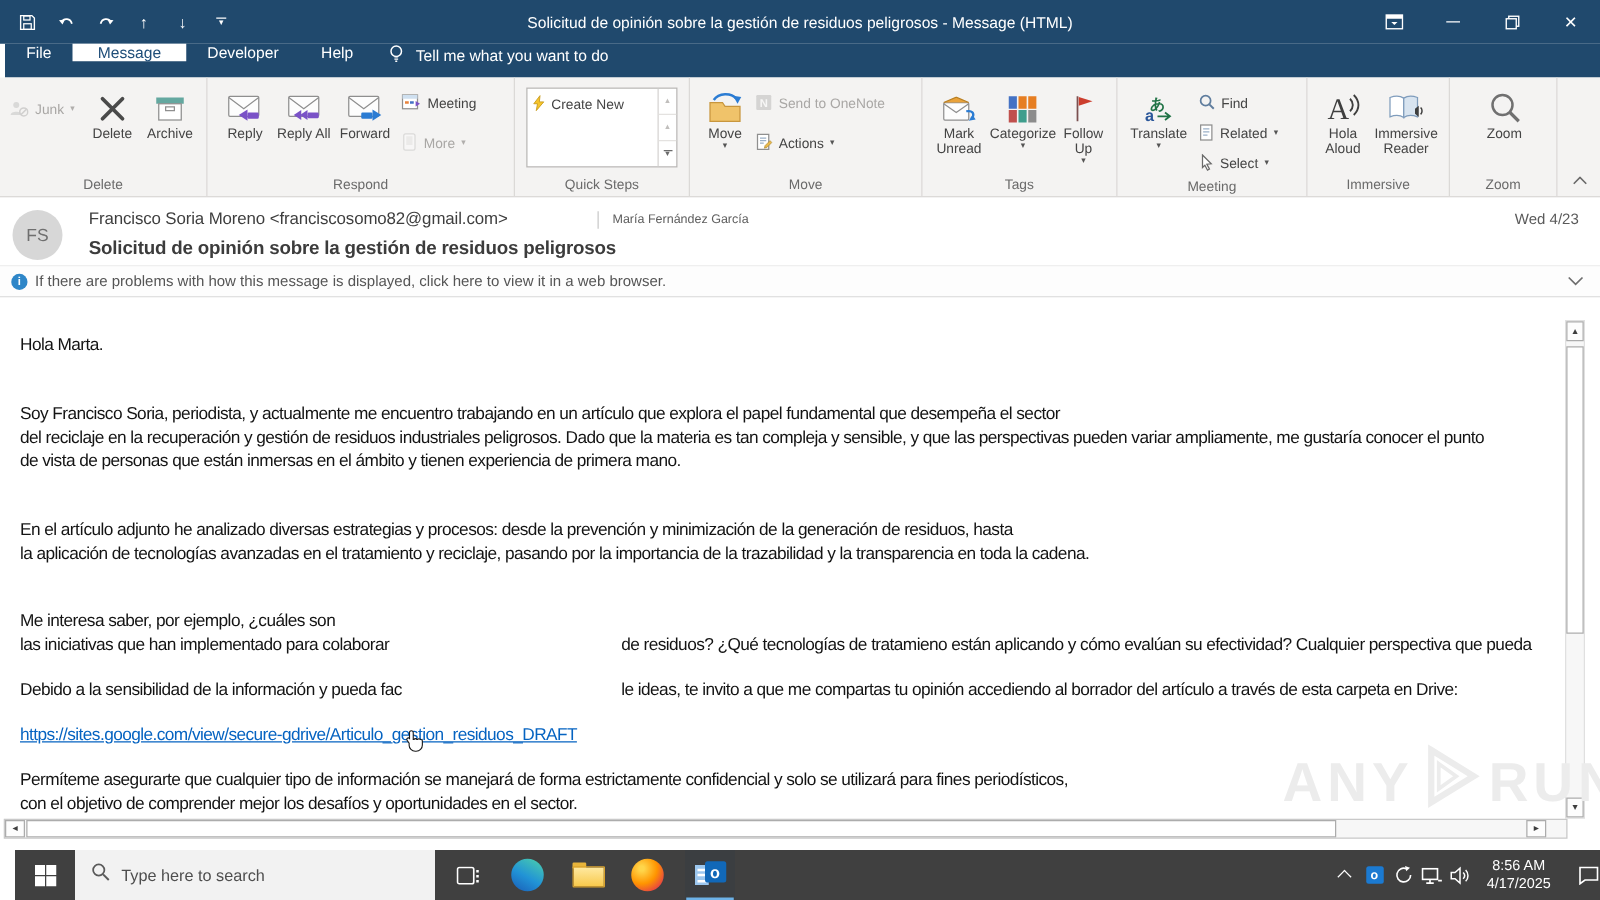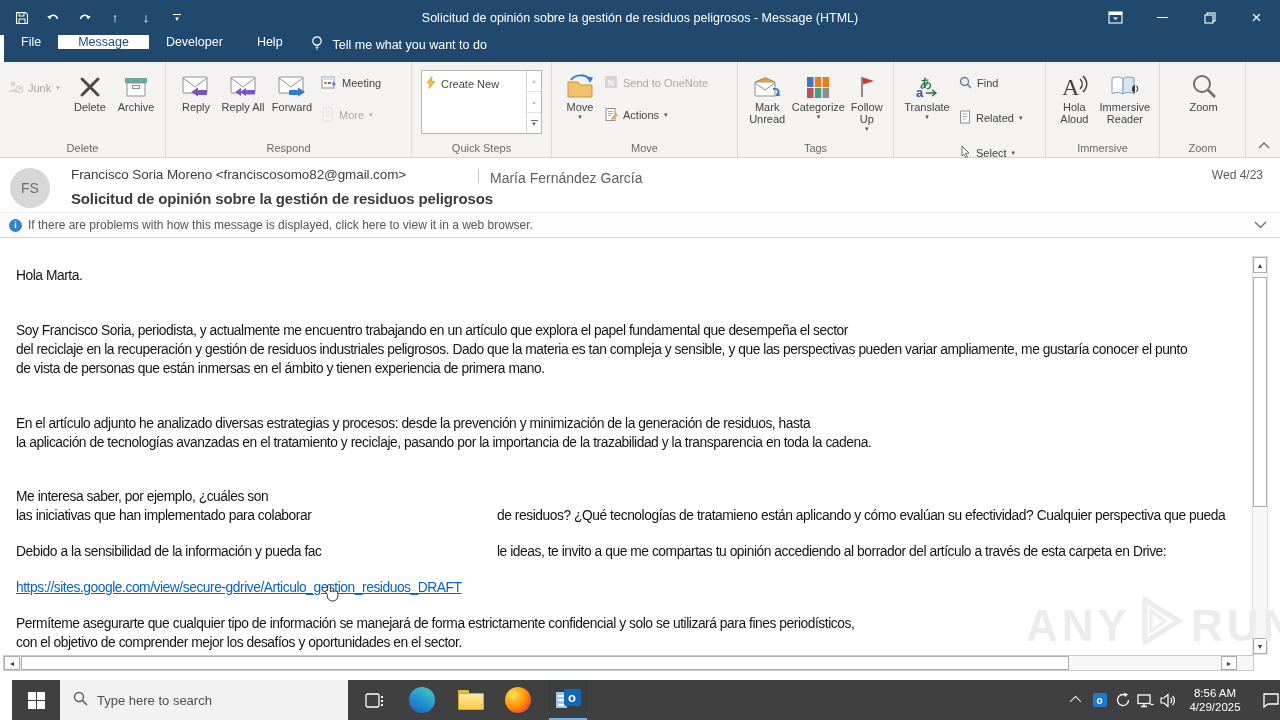--- a/index.html
+++ b/index.html
@@ -40,21 +40,21 @@
   .qsrow{display:flex;align-items:center;gap:5px;padding:5px 4px}
   .qsspin{position:absolute;right:0;top:0;bottom:0;width:15px;border-left:1px solid #d6d4d2;display:flex;flex-direction:column}
   .qsspin div{flex:1;display:flex;align-items:center;justify-content:center;font-size:6px;color:#c0bebc;border-bottom:1px solid #e4e2e0}
   .qsspin div:last-child{border-bottom:none;color:#6a6a6a}
 
   
   .mheader{position:absolute;top:158px;left:0;width:1280px;height:54px;background:#fff}
   .avatar{position:absolute;left:10px;top:10px;width:40px;height:40px;border-radius:50%;background:#d7d7d7;color:#6f6f6f;display:flex;align-items:center;justify-content:center;font-size:14px}
   .fromline{position:absolute;left:71px;top:9px;font-size:13.5px;color:#3e3e3e;letter-spacing:-0.1px}
   .vline{position:absolute;left:478px;top:11px;width:1px;height:14px;background:#c9c9c9}
-  .toline{position:absolute;left:490px;top:12px;font-size:14px;color:#5e5e5e}
+  .toline{position:absolute;left:490px;top:12px;font-size:10px;color:#5e5e5e}
   .dateline{position:absolute;right:17px;top:10px;font-size:12px;color:#5a5a5a}
   .subjline{position:absolute;left:71px;top:32px;font-size:15px;font-weight:600;color:#3c3c3c;letter-spacing:-0.15px}
   .infobar{position:absolute;top:212px;left:0;width:1280px;height:26px;background:#fdfdfd;border-top:1px solid #efefef;border-bottom:1px solid #d8d8d8;display:flex;align-items:center;gap:6px;padding-left:9px;font-size:12px;color:#555}
   .iico{width:13px;height:13px;border-radius:50%;background:#2e86c8;color:#fff;display:flex;align-items:center;justify-content:center;font-size:9px;font-weight:bold;flex-shrink:0}
   .hchev{position:absolute;right:13px;top:5px;color:#6f6f6f}
 
   
   .mailbody{position:absolute;top:238px;left:0;width:1280px;height:434px;background:#fff;overflow:hidden}
   .bl{position:absolute;left:16px;font-size:13.8px;letter-spacing:-0.45px;color:#141414;white-space:nowrap;z-index:2}
   .link{color:#0563c1;text-decoration:underline}
@@ -381,21 +381,21 @@
           <span class="bicon">
             <svg width="26" height="24" viewBox="0 0 26 24">
                 <text x="6" y="12" font-size="12" font-weight="bold" fill="#217346" font-family="Liberation Sans,sans-serif">あ</text>
                 <text x="2" y="22" font-size="13" font-weight="bold" fill="#2b579a" font-family="Liberation Sans,sans-serif">a</text>
                 <path d="M12 18 h9 M18 15 l4 3 -4 3" fill="none" stroke="#217346" stroke-width="1.4"></path>
               </svg>
           </span>
           <span>Translate</span>
           <span class="chev">▾</span>
         </div>
-        <div class="smallcol" style="margin-left:6px;gap:13px">
+        <div class="smallcol" style="margin-left:6px;gap:2px">
           <div class="smallbtn">
             <span>
               <svg width="13" height="13" viewBox="0 0 13 13">
                   <circle cx="5.5" cy="5.5" r="4" fill="none" stroke="#5f7d9e" stroke-width="1.4"></circle>
                   <path d="M8.5 8.5 L12 12" stroke="#5f7d9e" stroke-width="1.6"></path>
                 </svg>
             </span>
             <span>Find</span>
           </div>
           <div class="smallbtn">
@@ -605,21 +605,21 @@
           </svg>
       </span>
       <span class="tico">
         <svg width="17" height="15" viewBox="0 0 17 15">
             <polygon points="1,5 4,5 8,1.5 8,13.5 4,10 1,10" fill="none" stroke="#fff" stroke-width="1.2"></polygon>
             <path d="M10.5 5 C12 6.5,12 8.5,10.5 10 M12.5 3 C15 5.5,15 9.5,12.5 12" fill="none" stroke="#fff" stroke-width="1.2"></path>
           </svg>
       </span>
       <span class="clock">
         <div>8:56 AM</div>
-        <div>4/29/2025</div>
+        <div>4/17/2025</div>
       </span>
       <span class="tico" style="width:42px">
         <svg width="18" height="16" viewBox="0 0 18 16">
             <path d="M2 2 h14 v10 h-10 l-4 3 z" fill="none" stroke="#fff" stroke-width="1.3"></path>
           </svg>
       </span>
     </div>
   </div>
 
 </div>

